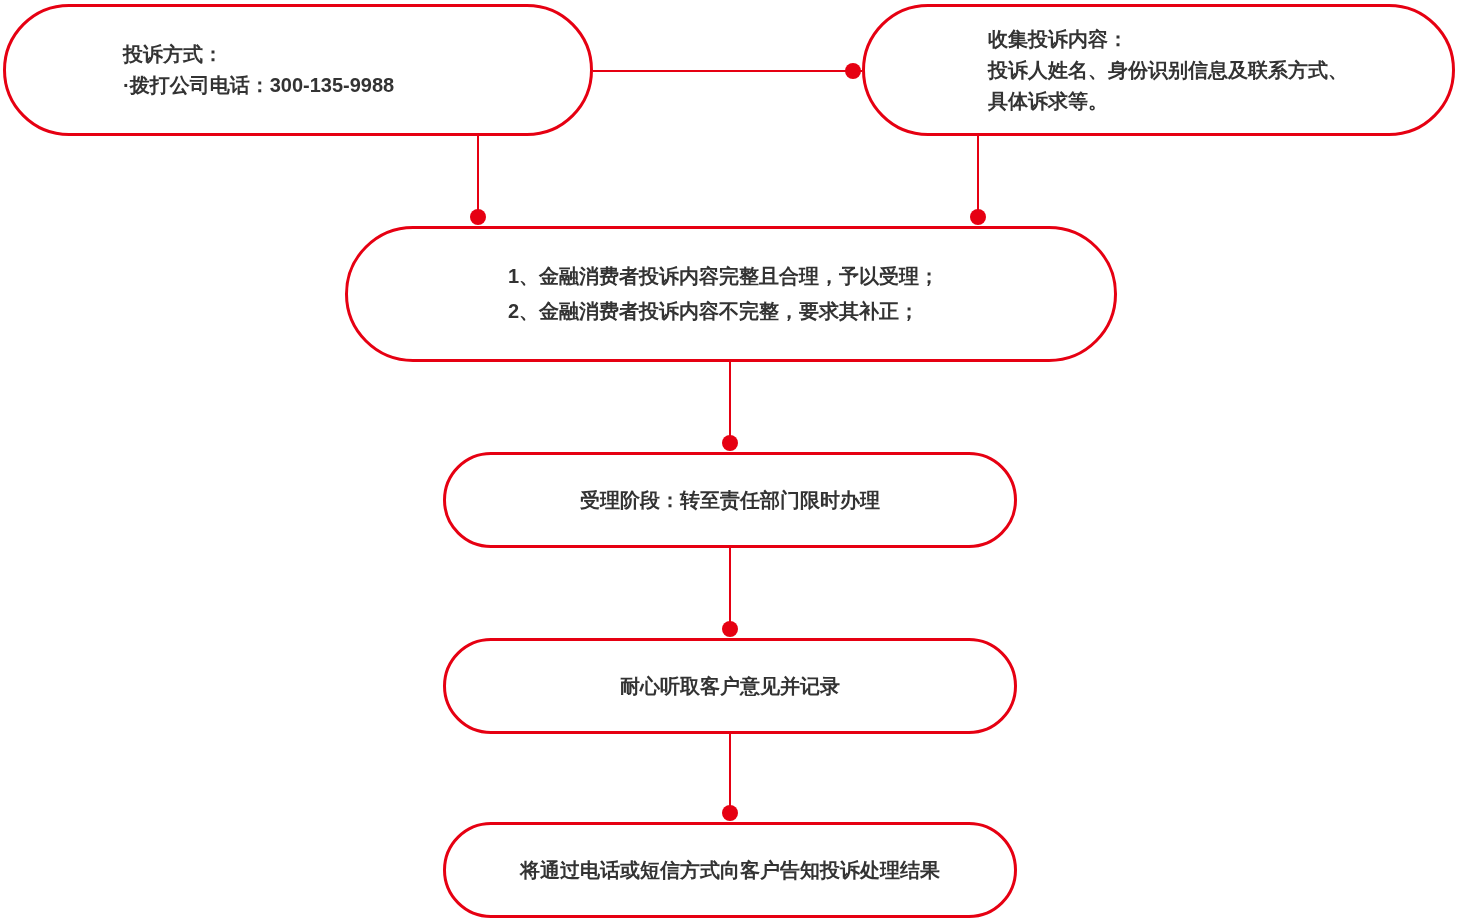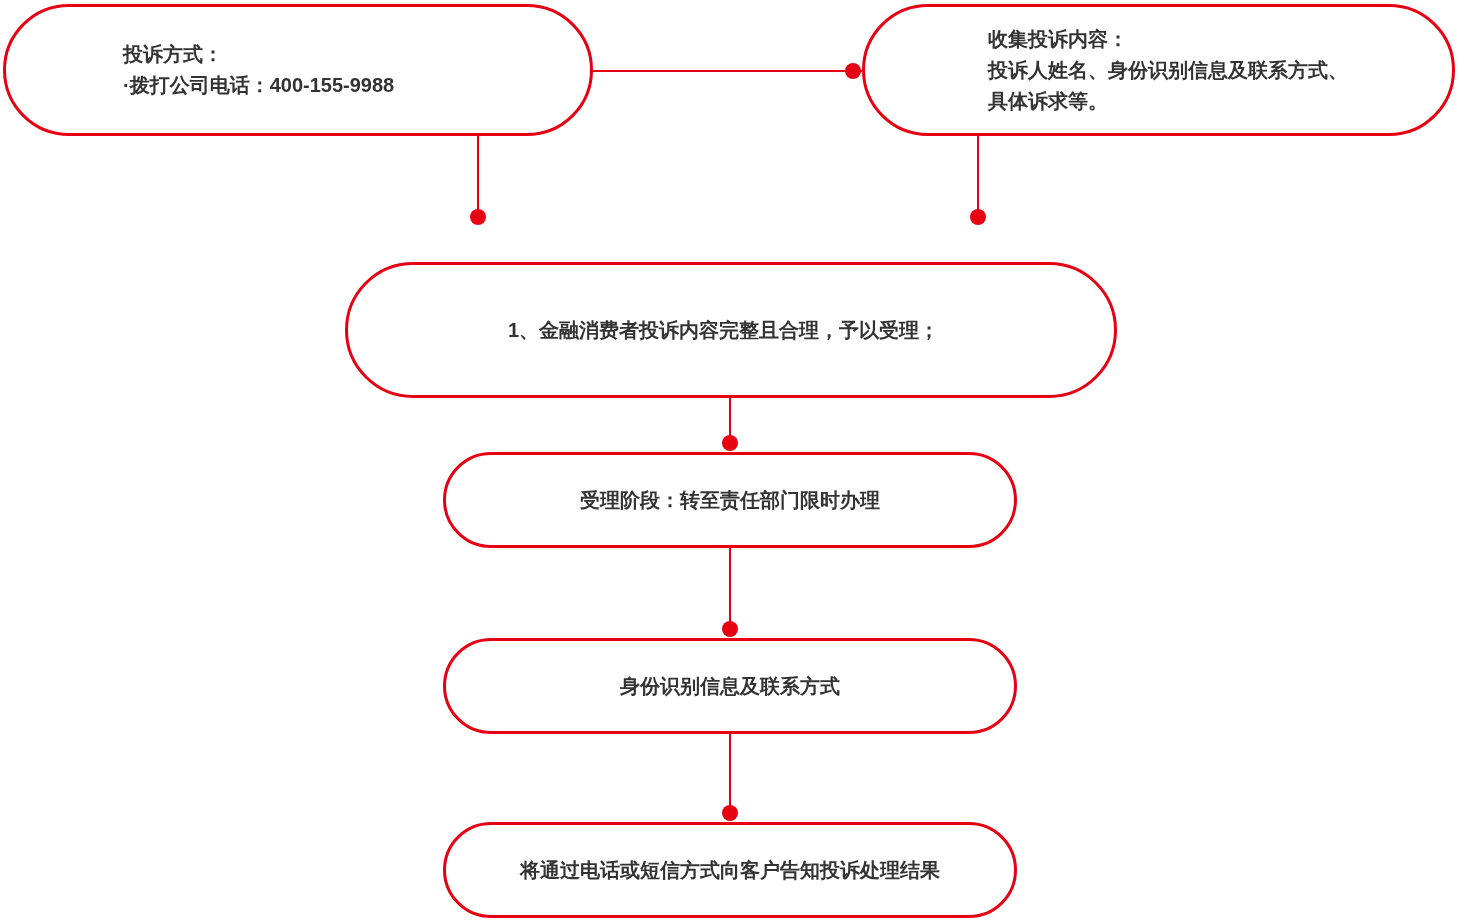--- a/index.html
+++ b/index.html
@@ -45,21 +45,20 @@
     padding-left: 123px;
     line-height: 31px;
   }
   
   .node-3 {
     left: 345px; top: 226px;
     width: 772px; height: 136px;
     border-radius: 68px;
     padding-left: 160px;
     line-height: 35px;
-    margin-top: 36px;
   }
   
   .node-4, .node-5, .node-6 {
     left: 443px;
     width: 574px; height: 96px;
     border-radius: 48px;
     align-items: center;
     text-align: center;
   }
   .node-4 { top: 452px; }
@@ -106,38 +105,39 @@
 
   <div class="dot d-top"></div>
   <div class="dot d-left"></div>
   <div class="dot d-right"></div>
   <div class="dot d-3-4"></div>
   <div class="dot d-4-5"></div>
   <div class="dot d-5-6"></div>
 
   <div class="node node-1">
     <div class="line-text">投诉方式：</div>
-    <div class="line-text">·拨打公司电话：400-155-9988</div>
+    <div class="line-text">·拨打公司电话：300-135-9988</div>
   </div>
 
   <div class="node node-2">
     <div class="line-text">收集投诉内容：</div>
     <div class="line-text">投诉人姓名、身份识别信息及联系方式、</div>
     <div class="line-text">具体诉求等。</div>
   </div>
 
   <div class="node node-3">
     <div class="line-text">1、金融消费者投诉内容完整且合理，予以受理；</div>
+    <div class="line-text">2、金融消费者投诉内容不完整，要求其补正；</div>
   </div>
 
   <div class="node node-4">
     <div class="line-text">受理阶段：转至责任部门限时办理</div>
   </div>
 
   <div class="node node-5">
-    <div class="line-text">身份识别信息及联系方式</div>
+    <div class="line-text">耐心听取客户意见并记录</div>
   </div>
 
   <div class="node node-6">
     <div class="line-text">将通过电话或短信方式向客户告知投诉处理结果</div>
   </div>
 
 </div>
 
 </body></html>

